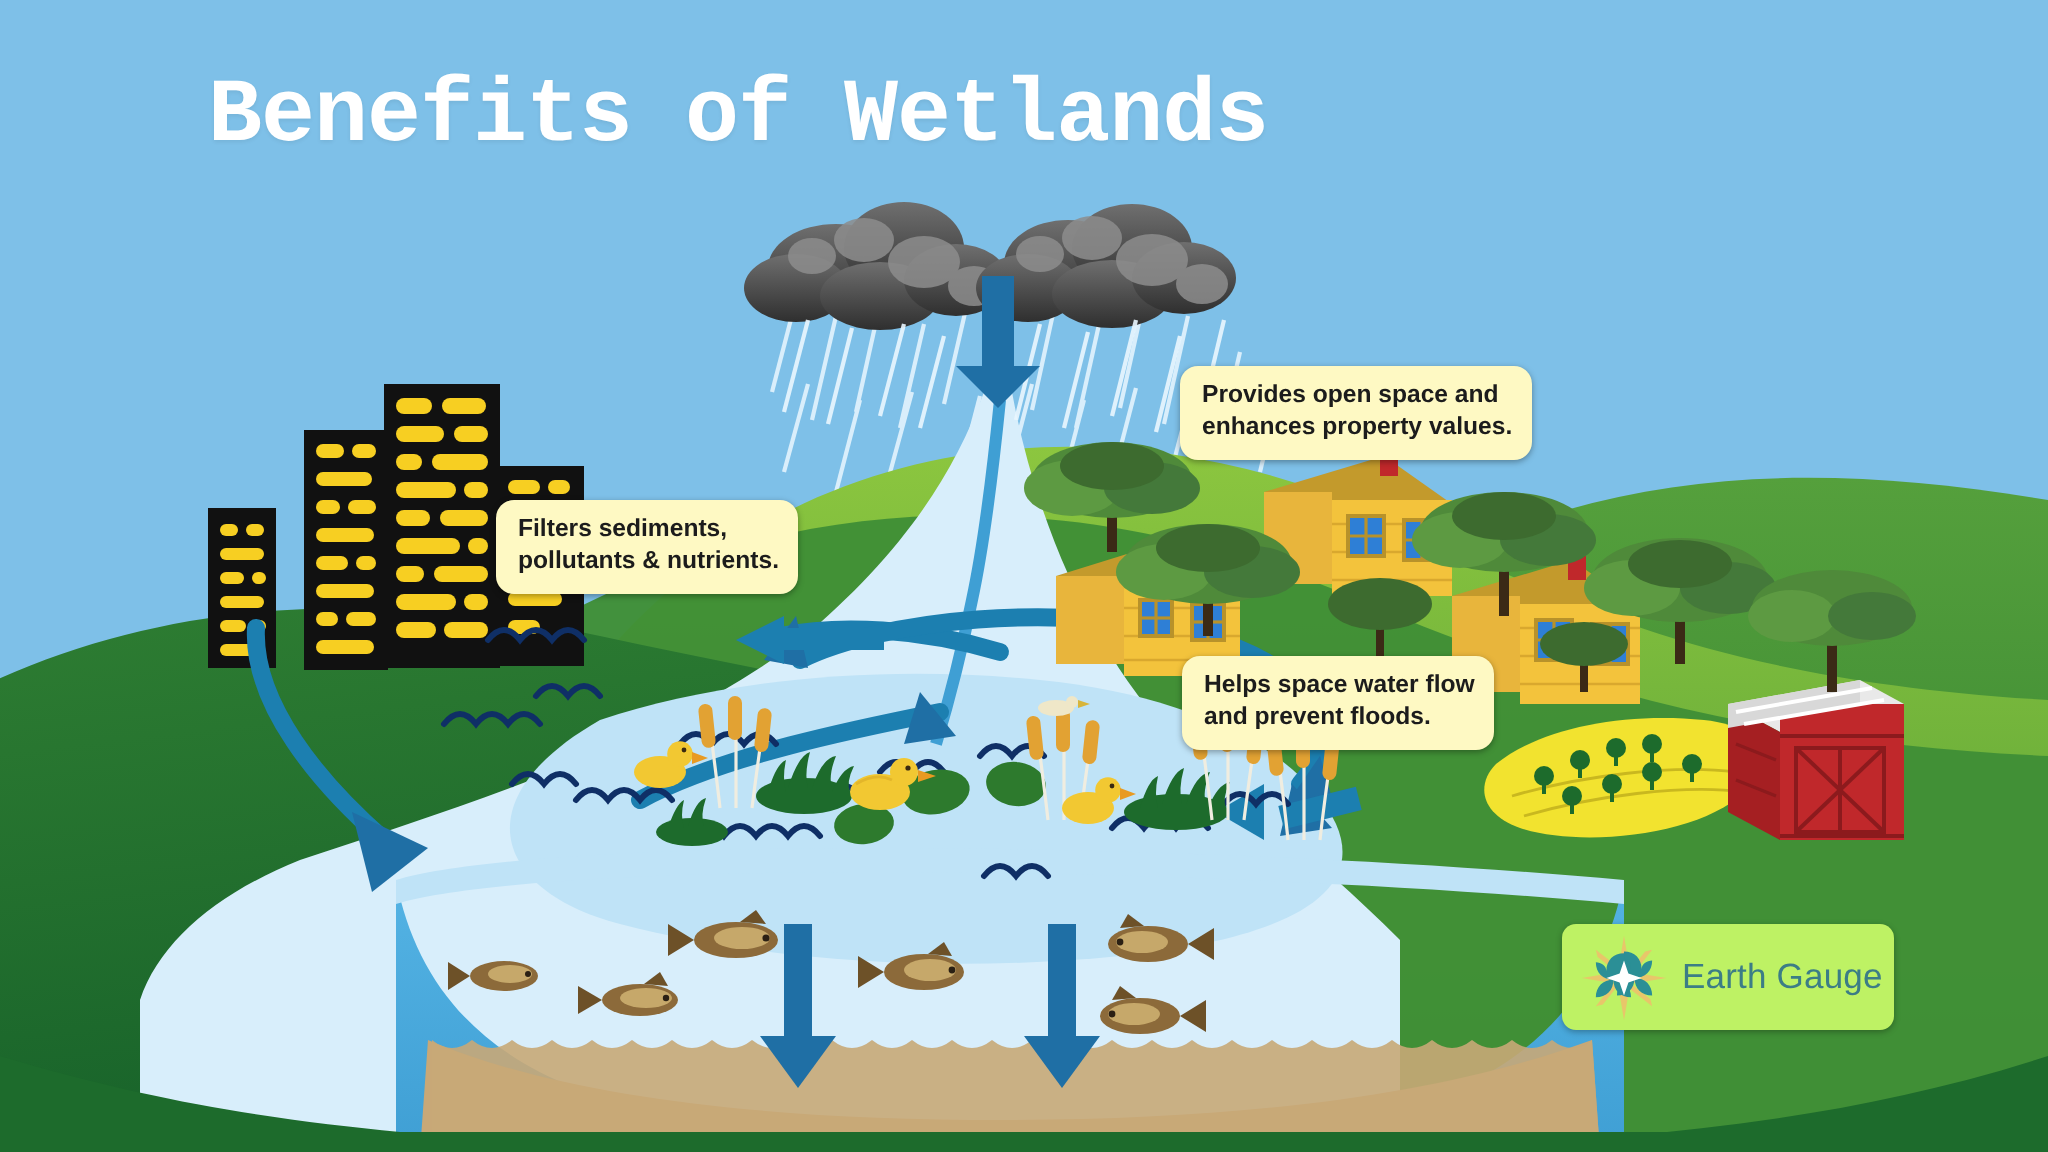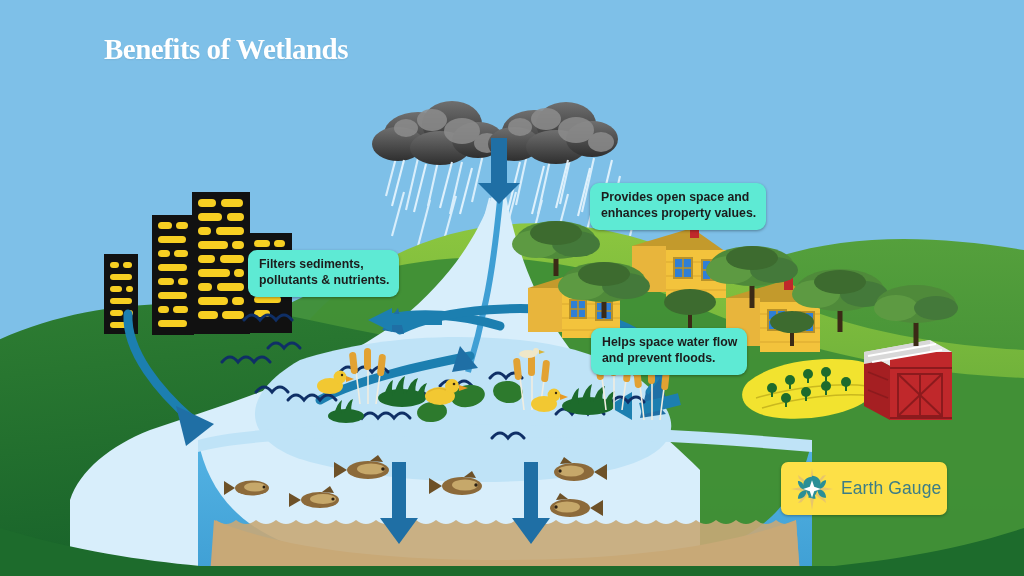--- a/index.html
+++ b/index.html
@@ -1,40 +1,40 @@
 <!DOCTYPE html>
 <html><head>
 <meta charset="utf-8">
 <style>
   html,body{margin:0;padding:0;background:#fff;}
   body{font-family:"Liberation Sans",sans-serif;}
   #stage{position:relative;width:1024px;height:576px;overflow:hidden;background:#7ec0e8;}
   #scene{position:absolute;inset:0;width:1024px;height:576px;}
   .title{
     position:absolute;left:104px;top:33px;
-    font-family:Liberation Serif, serif;
-    font-size:29px;font-weight:700;color:#ffffff;letter-spacing:-0.5px;
+    font-family:Liberation Mono, monospace;
+    font-size:45px;font-weight:700;color:#ffffff;letter-spacing:-0.5px;
     white-space:nowrap;text-shadow:0 1px 2px rgba(0,0,0,.07);
   }
   .callout{
-    position:absolute;background:#5eead4;border-radius:9px;
+    position:absolute;background:#fef9c3;border-radius:9px;
     padding:7px 10px 8px 11px;
     font-family:"Liberation Sans",sans-serif;
     font-size:12.3px;font-weight:700;color:#1c1c1c;line-height:1.30;
     box-shadow:0 1px 3px rgba(0,0,0,.35);
     white-space:pre-line;
   }
   #c-filters{left:234px;top:250px;margin-left:14px;}
   #c-openspace{left:590px;top:183px;}
   #c-slowflow{left:591px;top:328px;}
   #c-sponge{left:145px;top:443px;}
   #c-wildlife{left:630px;top:452px;}
   .logo-box{
     position:absolute;left:781px;top:462px;width:166px;height:53px;
-    background:#fde047;border-radius:7px;box-shadow:0 1px 3px rgba(0,0,0,.3);
+    background:#bef264;border-radius:7px;box-shadow:0 1px 3px rgba(0,0,0,.3);
     display:flex;align-items:center;padding-left:9px;box-sizing:border-box;
   }
   .logo-mark{width:44px;height:44px;flex:0 0 44px;}
   .logo-text{
     margin-left:7px;font-family:"Liberation Sans",sans-serif;
     font-size:17.5px;color:#3c7d86;letter-spacing:.1px;white-space:nowrap;
   }
 </style>
 </head>
 <body>

